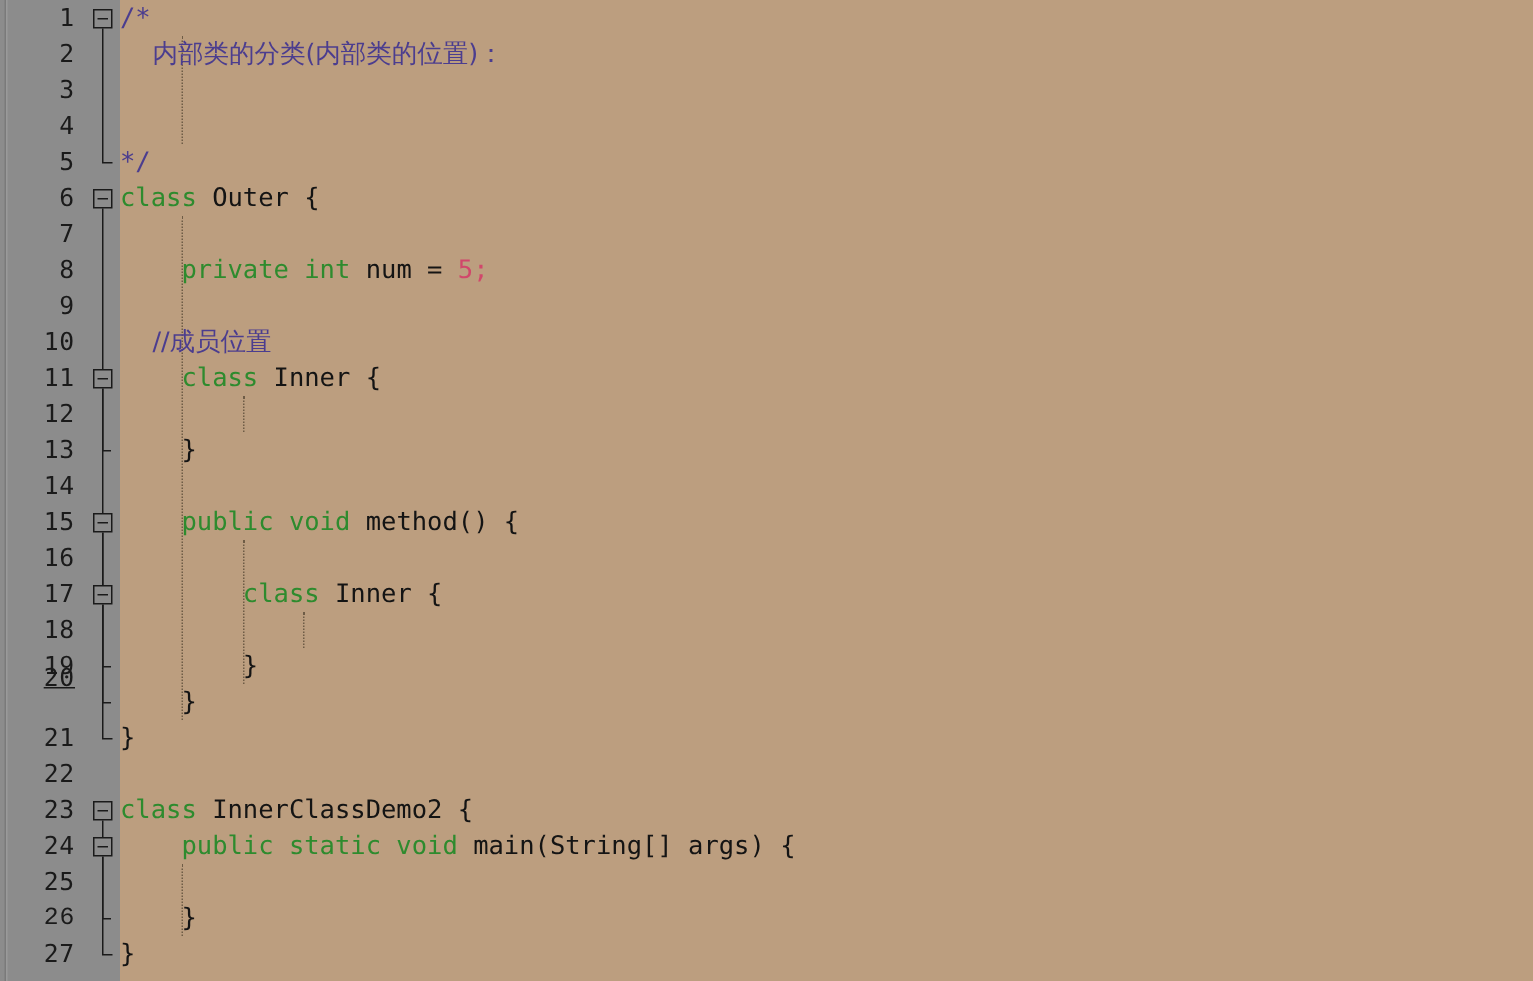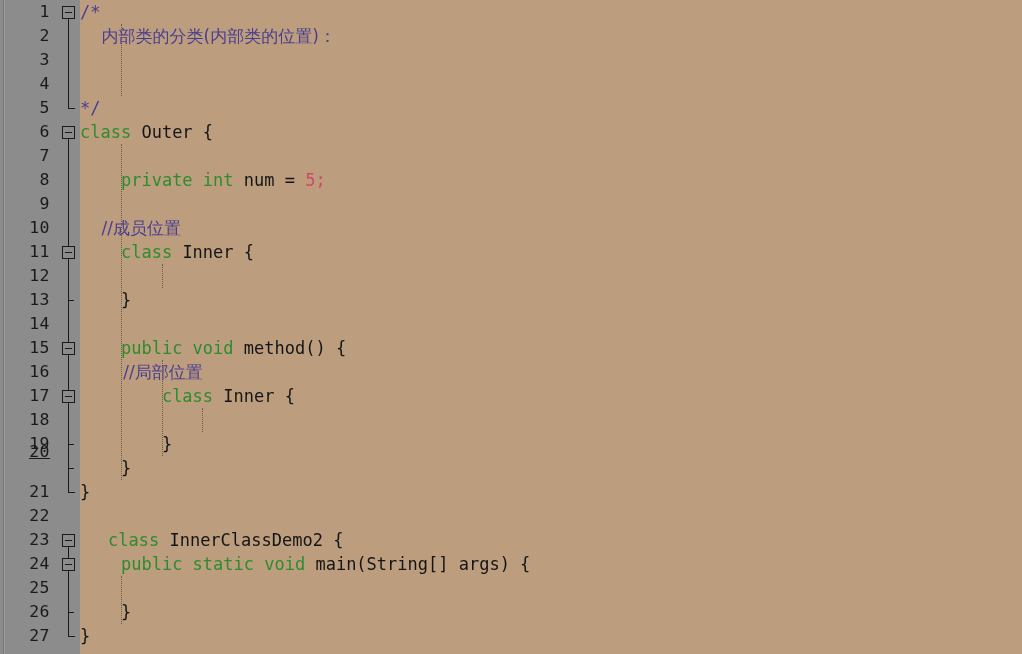--- a/index.html
+++ b/index.html
@@ -159,21 +159,21 @@
       <div class="lineno" style="top: 360px;">16</div>
       <div class="lineno" style="top: 384px; text-align: center;">17</div>
       <div class="lineno" style="top: 408px;">18</div>
       <div class="lineno" style="top: 432px;">19</div>
       <div class="lineno" style="top: 440px; text-decoration: underline;">20</div>
       <div class="lineno" style="top: 480px;">21</div>
       <div class="lineno" style="top: 504px;">22</div>
       <div class="lineno" style="top: 528px;">23</div>
       <div class="lineno" style="top: 552px;">24</div>
       <div class="lineno" style="top: 576px;">25</div>
-      <div class="lineno" style="top: 600px;">26</div>
+      <div class="lineno" style="top: 600px; font-family: Liberation Mono, monospace;">26</div>
       <div class="lineno" style="top: 624px;">27</div>
     </div>
 
   <div id="foldcol">
       <div class="fold-line" style="top: 12px; height: 96px;"></div>
       <div class="fold-line" style="top: 132px; height: 360px;"></div>
       <div class="fold-line" style="top: 252px; height: 48px;"></div>
       <div class="fold-line" style="top: 348px; height: 120px;"></div>
       <div class="fold-line" style="top: 396px; height: 48px;"></div>
       <div class="fold-line" style="top: 540px; height: 96px;"></div>
@@ -207,27 +207,26 @@
       <div class="code-line" style="top: 120px;"><span class="tok-kw">class</span><span class="tok-plain"> Outer {</span></div>
       <div class="code-line" style="top: 144px;"></div>
       <div class="code-line" style="top: 168px;"><span class="tok-plain">    </span><span class="tok-kw">private int</span><span class="tok-plain"> num = </span><span class="tok-num">5;</span></div>
       <div class="code-line" style="top: 192px;"></div>
       <div class="code-line" style="top: 216px;"><span class="tok-comment cjk">    //成员位置</span></div>
       <div class="code-line" style="top: 240px;"><span class="tok-plain">    </span><span class="tok-kw">class</span><span class="tok-plain"> Inner {</span></div>
       <div class="code-line" style="top: 264px;"></div>
       <div class="code-line" style="top: 288px;"><span class="tok-plain">    }</span></div>
       <div class="code-line" style="top: 312px;"></div>
       <div class="code-line" style="top: 336px;"><span class="tok-plain">    </span><span class="tok-kw">public void</span><span class="tok-plain"> method() {</span></div>
-      <div class="code-line" style="top: 360px;"><span class="tok-comment cjk">        //局部位置</span></div>
       <div class="code-line" style="top: 384px;"><span class="tok-plain">        </span><span class="tok-kw">class</span><span class="tok-plain"> Inner {</span></div>
       <div class="code-line" style="top: 408px;"></div>
       <div class="code-line" style="top: 432px;"><span class="tok-plain">        }</span></div>
       <div class="code-line" style="top: 456px;"><span class="tok-plain">    }</span></div>
       <div class="code-line" style="top: 480px;"><span class="tok-plain">}</span></div>
       <div class="code-line" style="top: 504px;"></div>
-      <div class="code-line" style="top: 528px; padding-left: 28px;"><span class="tok-kw">class</span><span class="tok-plain"> InnerClassDemo2 {</span></div>
+      <div class="code-line" style="top: 528px;"><span class="tok-kw">class</span><span class="tok-plain"> InnerClassDemo2 {</span></div>
       <div class="code-line" style="top: 552px;"><span class="tok-plain">    </span><span class="tok-kw">public static void</span><span class="tok-plain"> main(String[] args) {</span></div>
       <div class="code-line" style="top: 576px;"></div>
       <div class="code-line" style="top: 600px;"><span class="tok-plain">    }</span></div>
       <div class="code-line" style="top: 624px;"><span class="tok-plain">}</span></div>
     </div>
 
 </div>
 
 </body></html>

